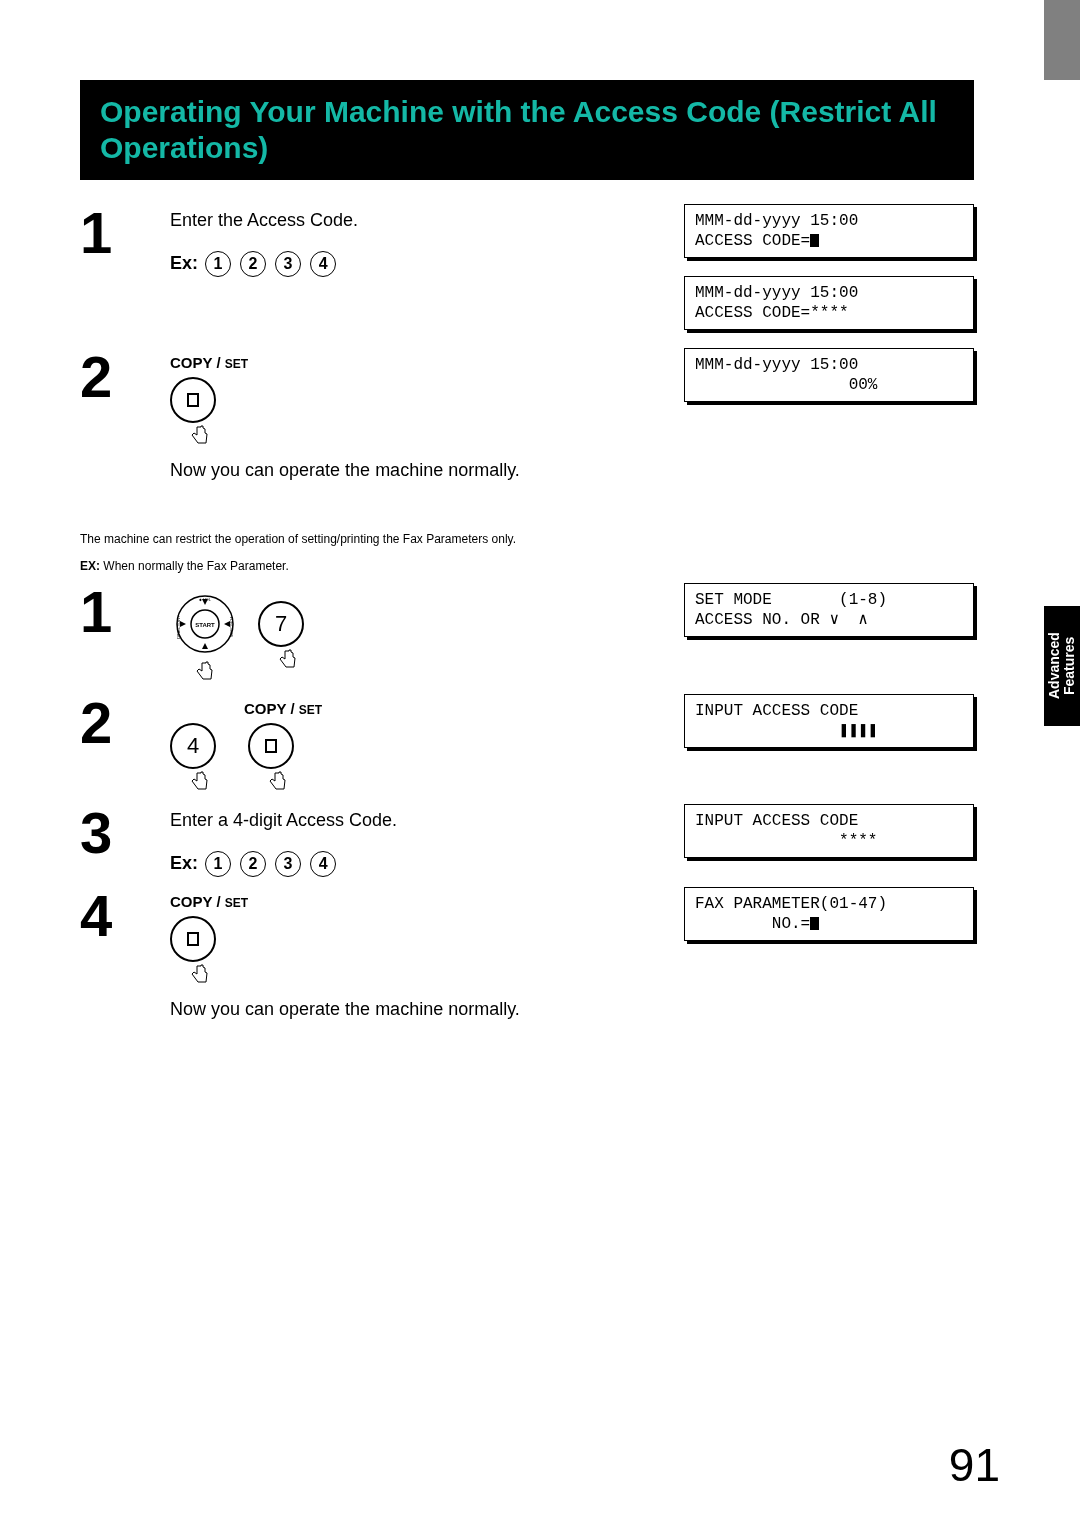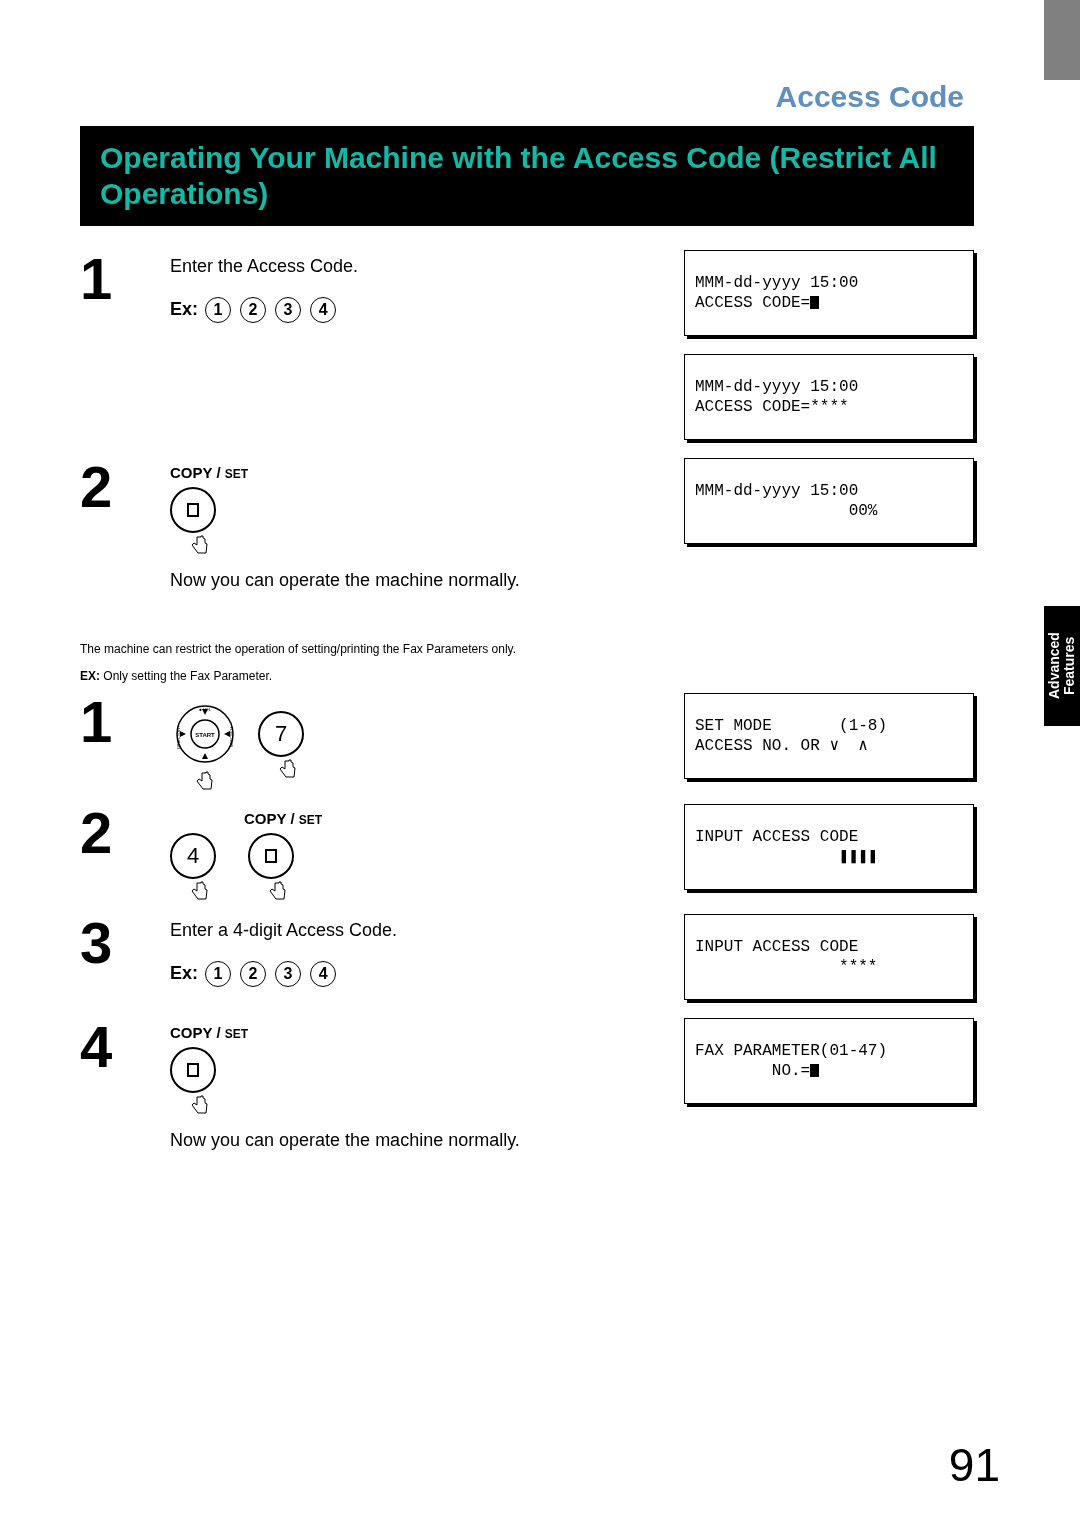--- a/index.html
+++ b/index.html
@@ -81,21 +81,21 @@
   }
   .step-body .ex { font-weight: bold; margin-top:20px; }
   .lcd-col {
     width: 290px;
   }
   .lcd {
     border: 1px solid #000;
     box-shadow: 3px 3px 0 #000;
     font-family: 'Courier New', monospace;
     font-size: 16px;
-    padding: 22px 10px;
+    padding: 6px 10px;
     margin-bottom: 18px;
     background:#fff;
     line-height:1.25;
     white-space: pre;
   }
   .circled {
     display:inline-flex;
     width:26px;height:26px;
     border:1.5px solid #000;
     border-radius:50%;
@@ -151,21 +151,20 @@
 <div class="side-tab">
   <div class="gray"></div>
   <div class="black">
     <span>Advanced
 Features</span>
   </div>
 </div>
 
 <div class="page">
 
-  <div class="chapter-title">Access Code</div>
 
   <div class="section-head">Operating Your Machine with the Access Code (Restrict All Operations)</div>
 
   <div class="row">
     <div class="col-steps">
       <div class="step-block">
         <div class="step-num">1</div>
         <div class="step-body">
           <div>Enter the Access Code.</div>
           <div class="ex">
@@ -214,21 +213,21 @@
       <div class="lcd"><span>MMM-dd-yyyy 15:00</span>
 <span>                00%</span></div>
     </div>
   </div>
 
   <div style="height:30px;"></div>
 
 
   <div class="body-text">The machine can restrict the operation of setting/printing the Fax Parameters only.</div>
   <div class="body-text">
-    <b>EX:</b><span> Only setting the Fax Parameter.</span>
+    <b>EX:</b><span> When normally the Fax Parameter.</span>
   </div>
 
   <div class="row">
     <div class="col-steps">
       <div class="step-block">
         <div class="step-num">1</div>
         <div class="step-body">
           <div class="key-row" style="align-items:center;">
             <div class="key-unit">
               <span class="dial-icon">

